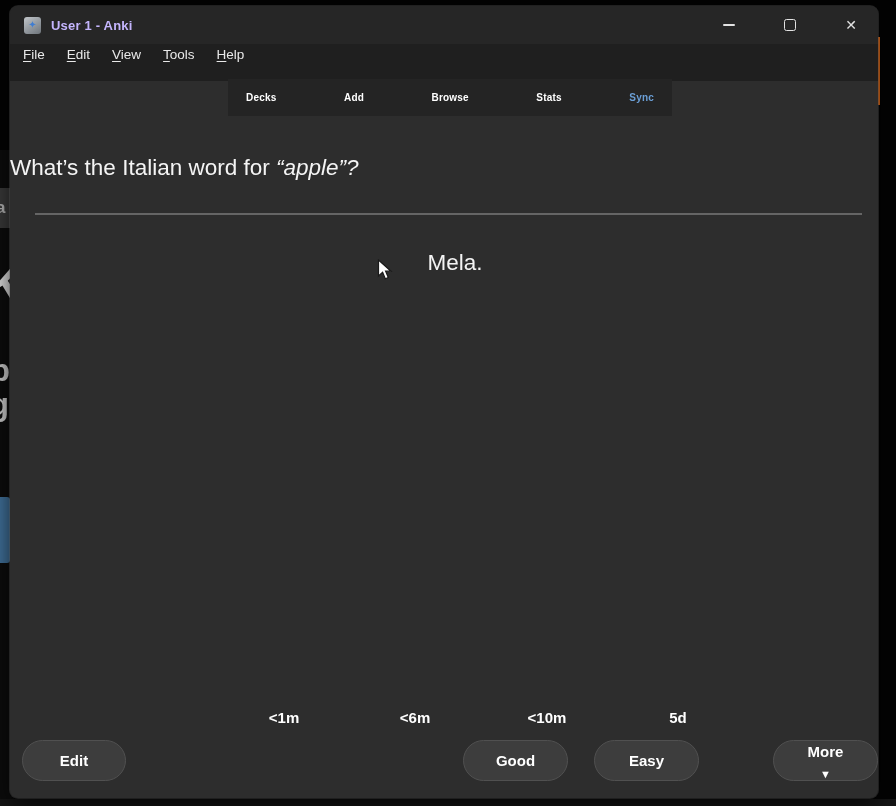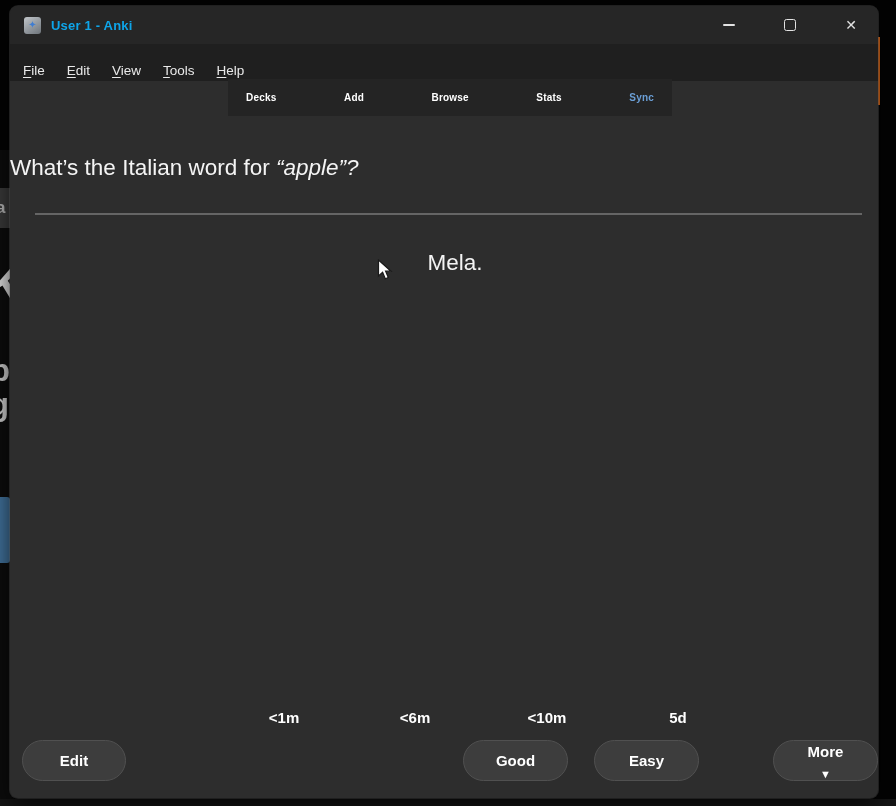--- a/index.html
+++ b/index.html
@@ -36,31 +36,31 @@
   .titlebar {
     position:absolute; top:0; left:0; width:100%; height:38px;
     background:#262626; display:flex; align-items:center; box-sizing:border-box;
   }
   .app-icon {
     width:17px; height:17px; margin-left:14px; border-radius:3px; flex:0 0 auto;
     background:linear-gradient(145deg,#c2c6ca 0%,#9aa0a6 45%,#6e747a 100%);
     display:flex; align-items:center; justify-content:center;
   }
   .app-icon-star { color:#3f7dd2; font-size:10px; line-height:1; }
-  .title-text { margin-left:10px; color:#0ea5e9; font-size:13px; font-weight:700; letter-spacing:.2px; }
+  .title-text { margin-left:10px; color:#c4b5fd; font-size:13px; font-weight:700; letter-spacing:.2px; }
   .win-controls { margin-left:auto; display:flex; height:100%; align-items:stretch; gap:15px; margin-right:4px; }
   .win-btn { width:46px; display:flex; align-items:center; justify-content:center; cursor:default; }
   .glyph-min { display:block; width:12px; height:2px; background:#e2e2e2; border-radius:1px; }
   .glyph-max { display:block; width:10px; height:10px; border:1.6px solid #e2e2e2; border-radius:2.5px; }
   .glyph-close { color:#e2e2e2; font-size:14px; line-height:1; }
 
   
   .menubar {
     position:absolute; top:38px; left:0; width:100%; height:37px;
-    background:#1f1f1f; display:flex; align-items:flex-end;
+    background:#1f1f1f; display:flex; align-items:flex-start;
     padding-left:6px; gap:8px; box-sizing:border-box;
   }
   .menu-item { color:#e9e9e9; font-size:13.5px; padding:3px 7px; border-radius:3px; }
   .menu-item .u { text-decoration:underline; text-underline-offset:2px; }
 
   
   .toolbar-band { position:absolute; left:218px; top:73px; width:444px; height:37px; background:#242424; }
   .toolbar {
     position:absolute; left:218px; top:73px; width:444px; height:37px;
     display:flex; align-items:center; justify-content:space-between;

